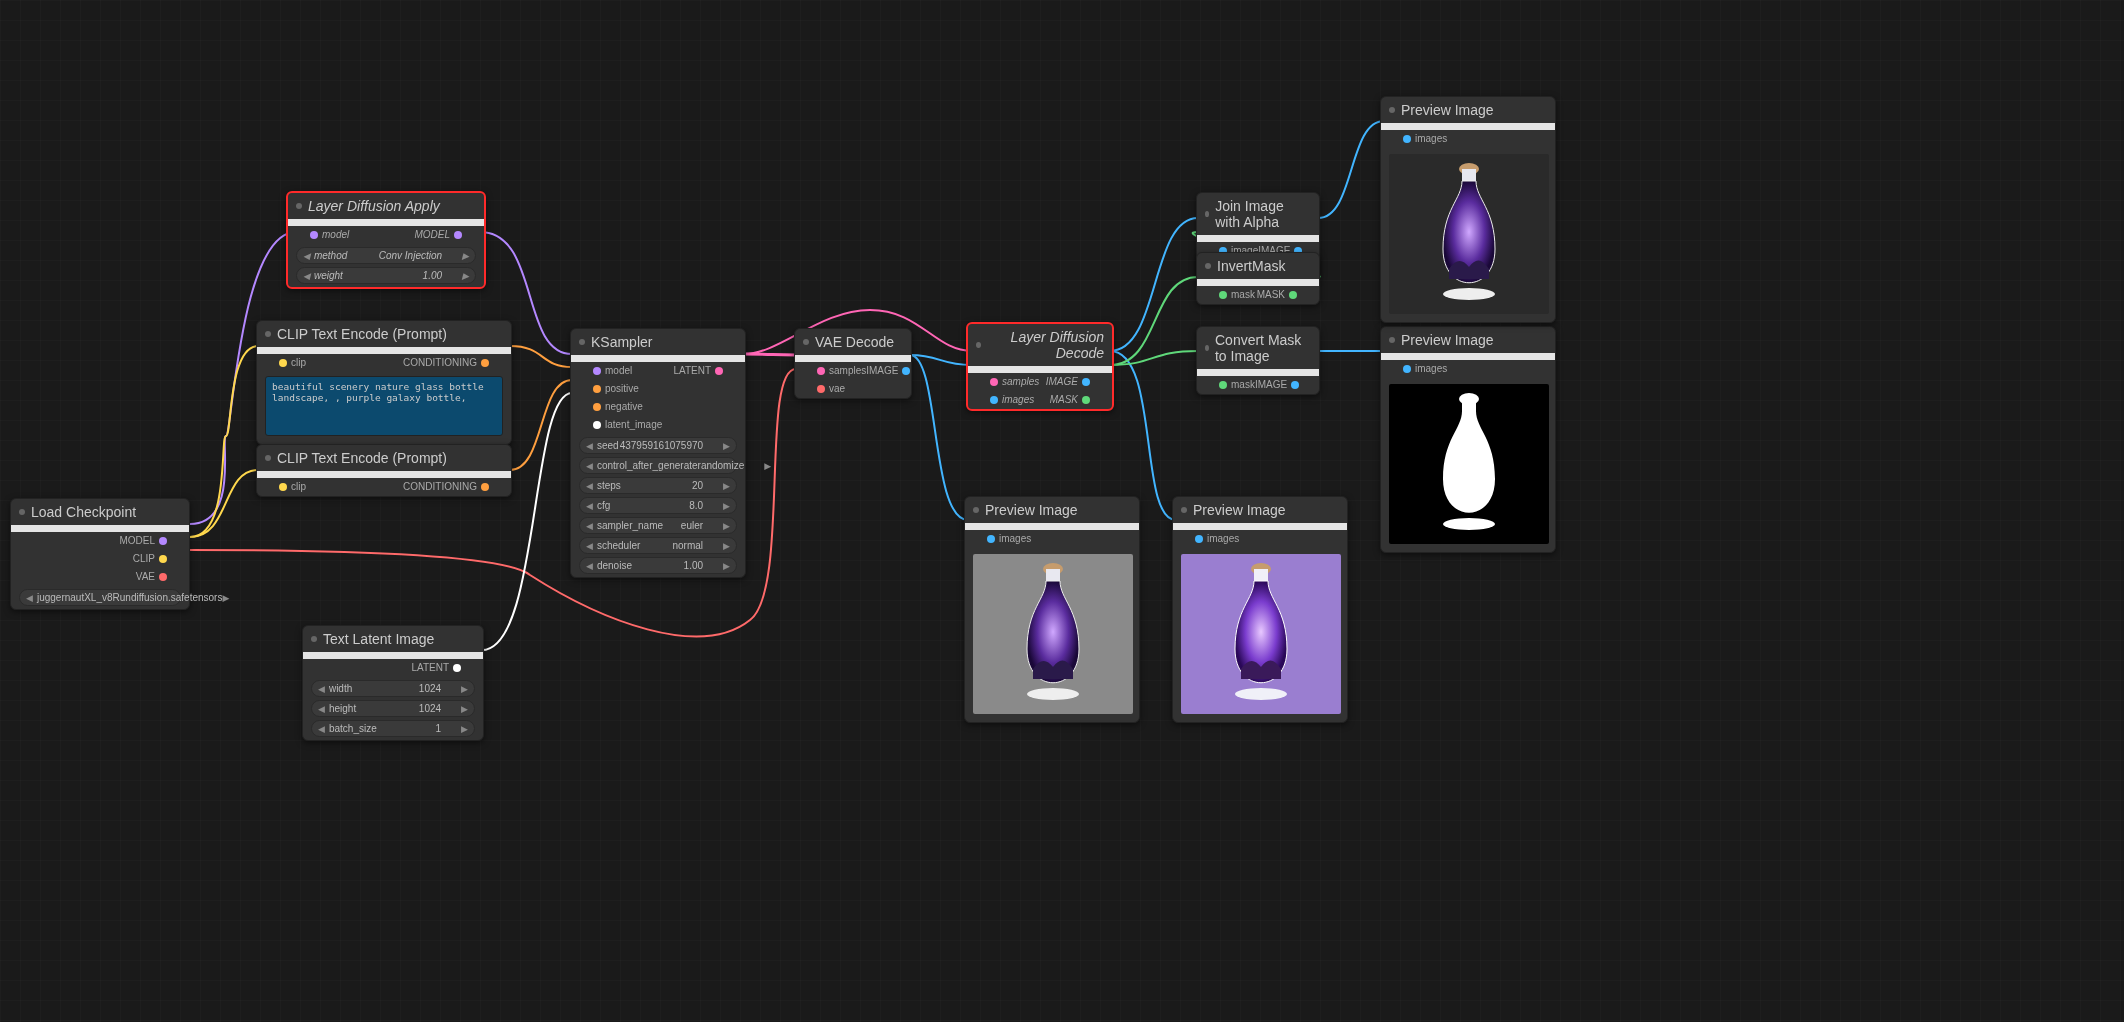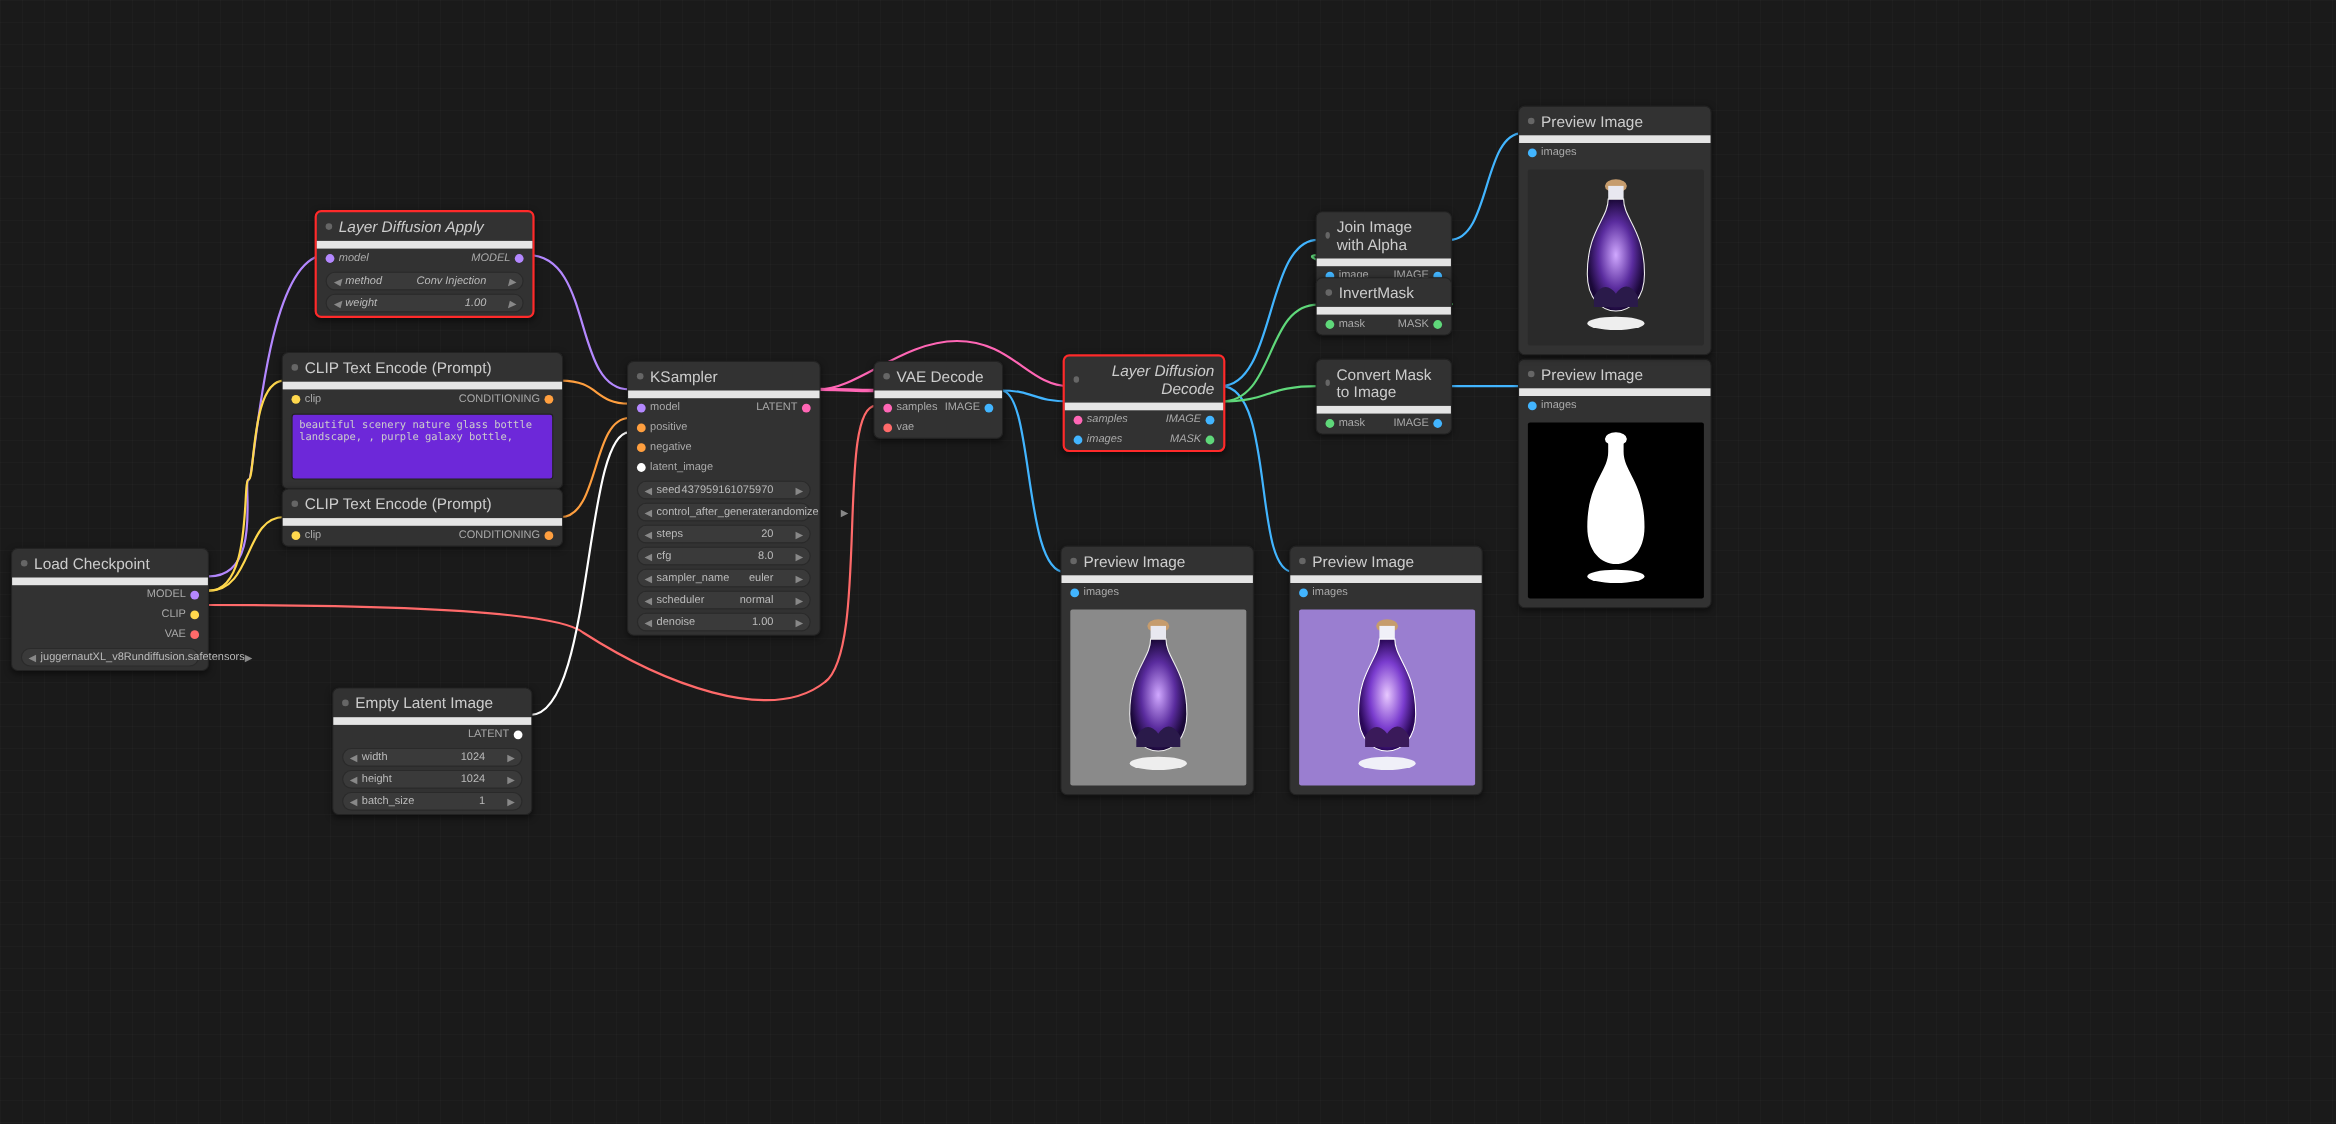--- a/index.html
+++ b/index.html
@@ -30,21 +30,21 @@
   border-bottom: 7px solid #e5e5e5;
   font-size: 14px;
   color: #ccc;
   display: flex;
   align-items: center;
 }
 .node-header .dot {
   width: 6px; height: 6px; border-radius: 50%; background: #666; margin-right: 6px;
 }
 .port-row {
-  display: flex; justify-content: space-between; padding: 2px 8px; position: relative; font-size: 10px; color: #aaa; line-height: 14px;
+  display: flex; justify-content: space-between; padding: 2px 22px; position: relative; font-size: 10px; color: #aaa; line-height: 14px;
 }
 .port-row .pl { display: flex; align-items: center; gap: 4px; }
 .port-row .pr { display: flex; align-items: center; gap: 4px; }
 .sock { width: 8px; height: 8px; border-radius: 50%; background: #888; }
 .sock.model { background: #b488ff; }
 .sock.clip { background: #ffd84d; }
 .sock.vae { background: #ff6a6a; }
 .sock.cond { background: #ff9f3f; }
 .sock.latent { background: #ff66b5; }
 .sock.image { background: #42b5ff; }
@@ -59,21 +59,21 @@
   justify-content: space-between;
   align-items: center;
   font-size: 10px;
   color: #bbb;
 }
 .widget .arrow { color: #888; font-size: 9px; }
 .widget .wl { display:flex; align-items:center; gap:4px; }
 .widget .wr { display:flex; align-items:center; gap:20px; }
 .textarea {
   margin: 4px 8px 8px 8px;
-  background: #6d28d9;
+  background: #0c4a6e;
   border: 1px solid #222;
   border-radius: 3px;
   padding: 4px 6px;
   color: #ccc;
   font-family: monospace;
   font-size: 9.5px;
   min-height: 60px;
   white-space: pre-wrap;
 }
 .img-box {
@@ -234,21 +234,21 @@
       <span class="pr">
         <span>CONDITIONING</span>
         <span class="sock cond"></span>
       </span>
     </div>
 </div>
 
 <div class="node" style="left:302px; top:625px; width:182px;">
   <div class="node-header">
       <span class="dot"></span>
-      <span>Empty Latent Image</span>
+      <span>Text Latent Image</span>
     </div>
   <div class="port-row">
       <span></span>
       <span class="pr">
         <span>LATENT</span>
         <span class="sock latent" style="background:#fff"></span>
       </span>
     </div>
   <div class="widget">
       <span class="wl">

